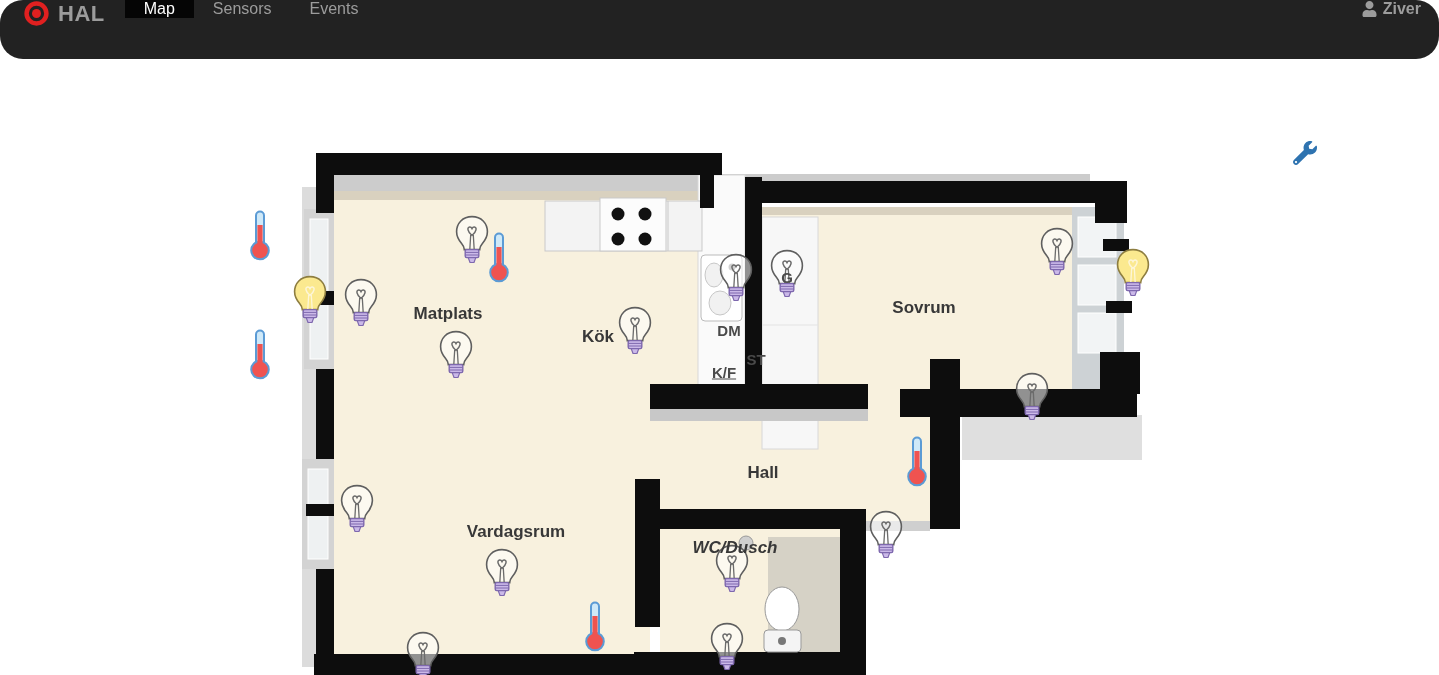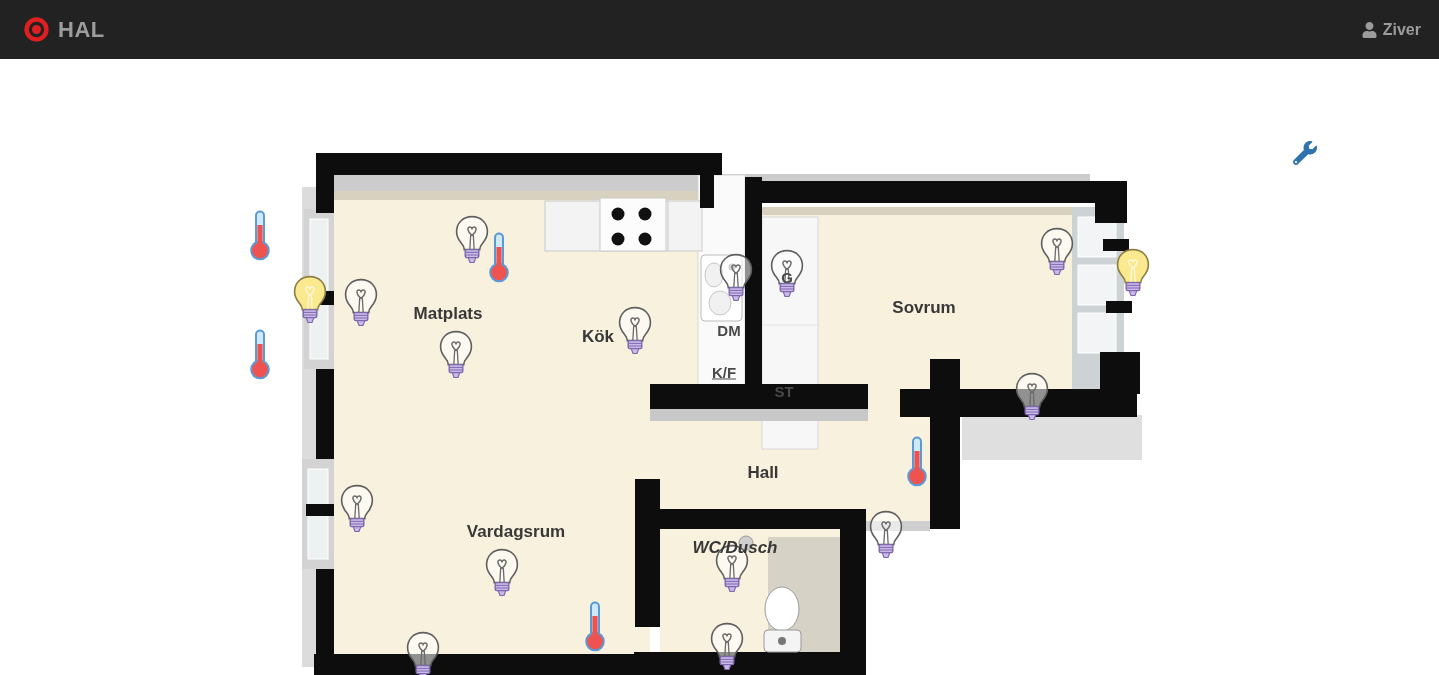--- a/index.html
+++ b/index.html
@@ -1,21 +1,21 @@
 <!DOCTYPE html>
 <html><head>
 <meta charset="utf-8">
 <style>
   * { margin:0; padding:0; box-sizing:border-box; }
   html,body { width:1439px; height:675px; background:#ffffff; overflow:hidden;
               font-family:"Liberation Sans", sans-serif; }
 
   
   .navbar { position:absolute; left:0; top:0; width:1439px; height:59px;
-            background:#222222; display:flex; align-items:center; }
+            background:#222222; display:flex; align-items:flex-start;border-radius:23px; }
   .brand { display:flex; align-items:center; gap:8px; padding:0 20px 0 23px;
            cursor:pointer; }
   .brand-text { font-size:22px; font-weight:bold; color:#9c9c9c; letter-spacing:.5px; }
   .nav-tabs { display:flex; align-items:stretch; }
   .nav-tab { display:flex; align-items:center; padding:0 19px; font-size:16px;
              color:#9c9c9c; cursor:pointer; }
   .nav-tab.active { background:#050505; color:#ffffff; }
   .nav-user { margin-left:auto; display:flex; align-items:center; gap:6px;
               padding-right:18px; color:#9c9c9c; font-weight:bold; font-size:16px;
               cursor:pointer; }
@@ -41,20 +41,25 @@
 
 <div class="navbar">
   <div class="brand">
     <span style="line-height:0;">
       <svg width="27" height="27" viewBox="0 0 30 30">
         <circle cx="15" cy="15" r="11" fill="none" stroke="#e02020" stroke-width="5"></circle>
         <circle cx="15" cy="15" r="5" fill="#e02020"></circle>
       </svg>
     </span>
     <span class="brand-text">HAL</span>
+  </div>
+  <div class="nav-tabs">
+    <div class="nav-tab active">Map</div>
+    <div class="nav-tab">Sensors</div>
+    <div class="nav-tab">Events</div>
   </div>
   <div class="nav-user">
     <span style="line-height:0;">
       <svg width="15" height="16" viewBox="0 0 448 512">
         <path fill="#9c9c9c" d="M224 256c70.7 0 128-57.3 128-128S294.7 0 224 0 96 57.3 96 128s57.3 128 128 128zm89.6 32h-16.7c-22.2 10.2-46.9 16-72.9 16s-50.6-5.8-72.9-16h-16.7C60.2 288 0 348.2 0 422.4V464c0 26.5 21.5 48 48 48h352c26.5 0 48-21.5 48-48v-41.6c0-74.2-60.2-134.4-134.4-134.4z"></path>
       </svg>
     </span>
     <span>Ziver</span>
   </div>
 </div>
@@ -163,21 +168,21 @@
     </svg>
 
   <div class="room-label lg" style="left: 148px; top: 167px;">Matplats</div>
       <div class="room-label lg" style="left: 298px; top: 190px;">Kök</div>
       <div class="room-label lg" style="left: 624px; top: 161px;">Sovrum</div>
       <div class="room-label lg" style="left: 463px; top: 326px;">Hall</div>
       <div class="room-label lg" style="left: 216px; top: 385px;">Vardagsrum</div>
       <div class="room-label lg" style="left: 435px; top: 401px; font-style: italic;">WC/Dusch</div>
       <div class="room-label sm" style="left: 411px; top: 183px; padding-left: 36px;">DM</div>
       <div class="room-label sm" style="left: 424px; top: 225px; text-decoration: underline;">K/F</div>
-      <div class="room-label sm" style="left: 484px; top: 212px; margin-top: 32px;">ST</div>
+      <div class="room-label sm" style="left: 456px; top: 212px;">ST</div>
       <div class="room-label sm" style="left: 487px; top: 130px;">G</div>
       <div class="sensor" style="left: 172px; top: 93px;"><svg width="34" height="50" viewBox="0 0 34 50">
     <path d="M17 1.6 C26.3 1.6 32.4 8.2 32.4 16.8 C32.4 21.9 29.9 25.6 27.4 28.5 C25.6 30.6 24.7 32.4 24.7 34.6 L9.3 34.6 C9.3 32.4 8.4 30.6 6.6 28.5 C4.1 25.6 1.6 21.9 1.6 16.8 C1.6 8.2 7.7 1.6 17 1.6 Z" fill="rgba(255,255,255,0.55)" stroke="#5f5f5f" stroke-width="1.6"></path>
     <path d="M17 20.5 C12.2 16.4 12 12.4 14.6 12.1 C16.2 11.9 17 13.6 17 13.6 C17 13.6 17.8 11.9 19.4 12.1 C22 12.4 21.8 16.4 17 20.5 Z" fill="none" stroke="#6b6b6b" stroke-width="1.5"></path>
     <path d="M14.8 34.6 L15.7 20 M19.2 34.6 L18.3 20" stroke="#6b6b6b" stroke-width="1.3" fill="none"></path>
     <rect x="10.2" y="34.6" width="13.6" height="8" rx="1.5" fill="#cbb9e8" stroke="#7e68ae" stroke-width="1.4"></rect>
     <path d="M10.2 37.4 H23.8 M10.2 40 H23.8" stroke="#7e68ae" stroke-width="1"></path>
     <path d="M13.2 42.6 H20.8 L19 47.5 H15 Z" fill="#cbb9e8" stroke="#7e68ae" stroke-width="1.2"></path>
   </svg></div>
       <div class="sensor" style="left: 10px; top: 153px;"><svg width="34" height="50" viewBox="0 0 34 50">

